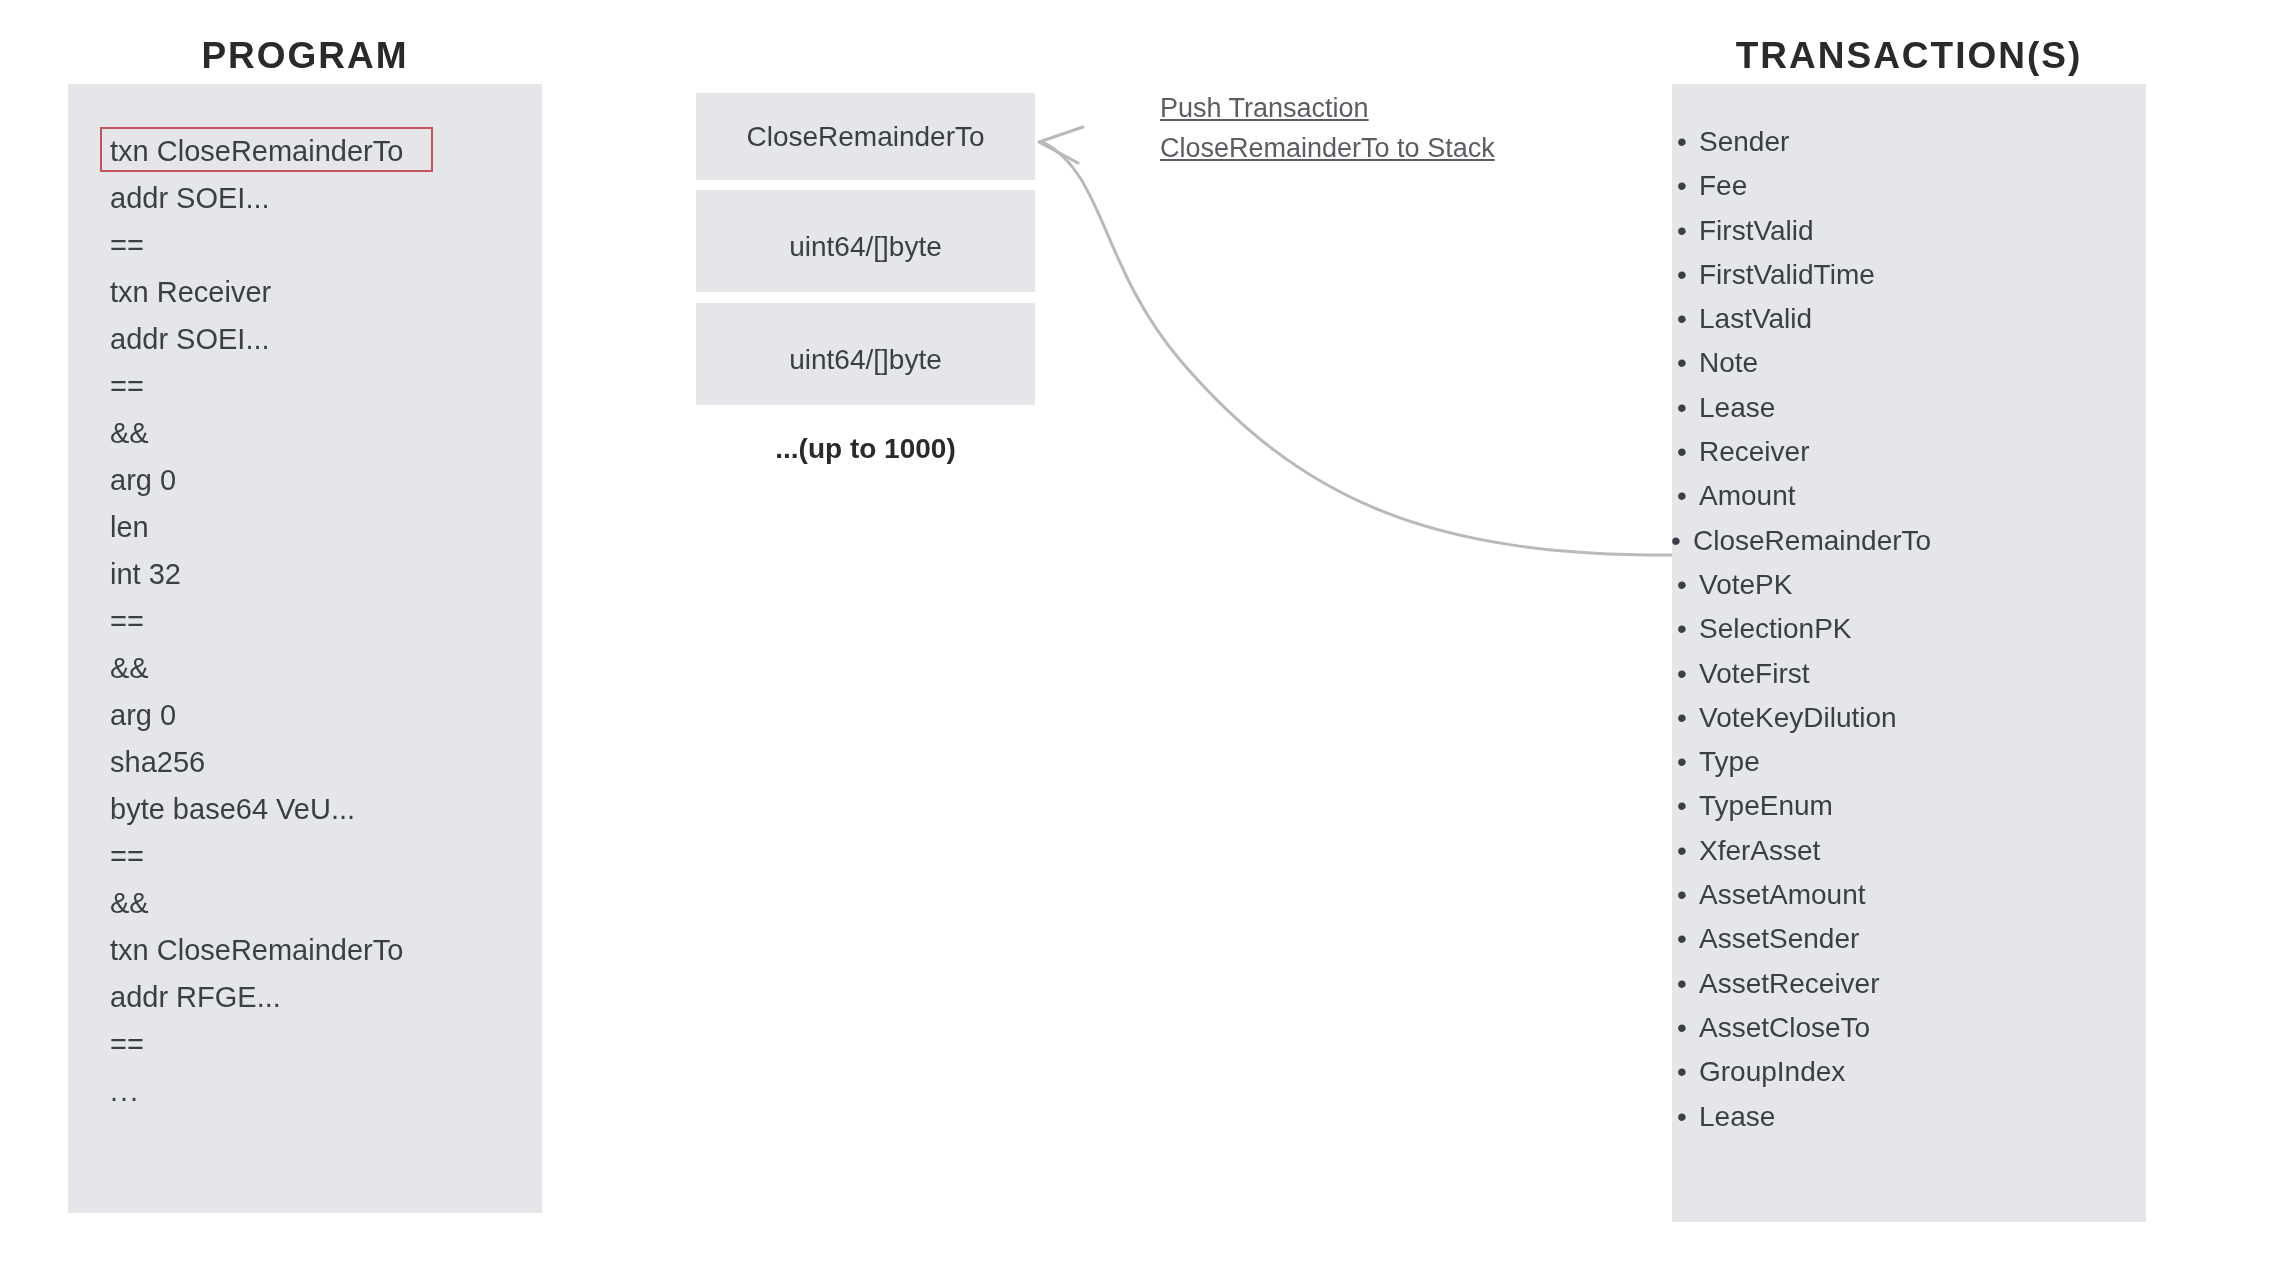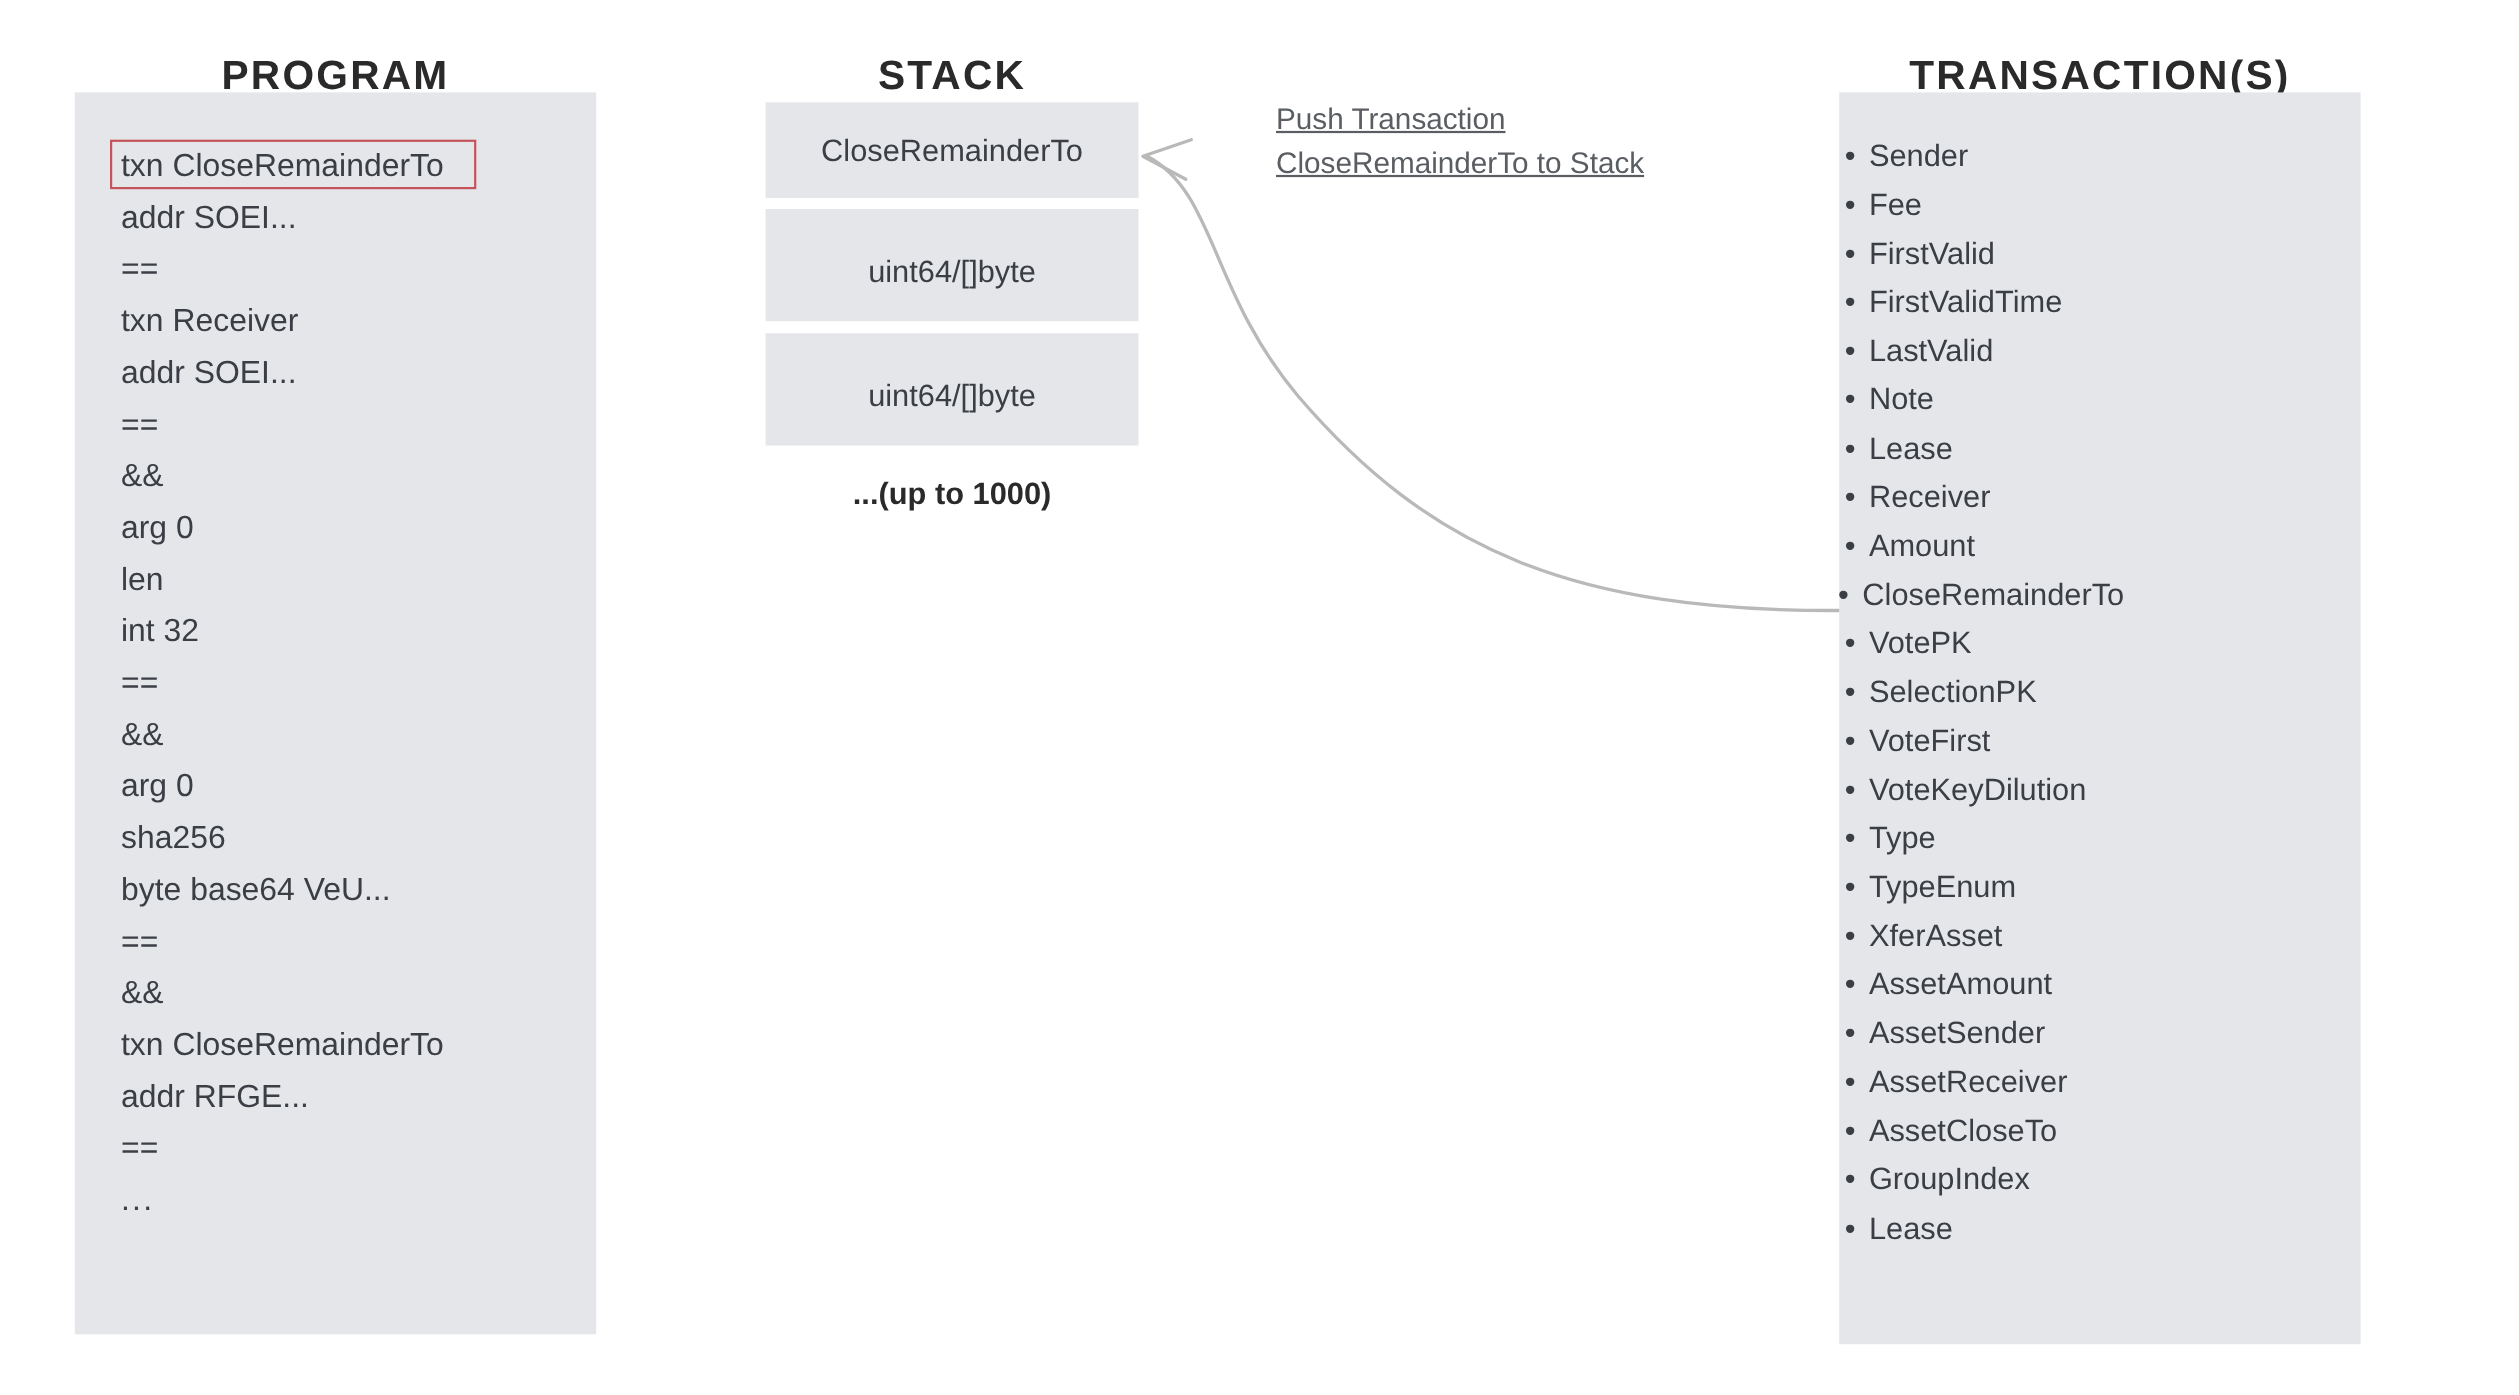--- a/index.html
+++ b/index.html
@@ -25,21 +25,20 @@
   
   .col-heading {
     position: absolute;
     font-size: 37px;
     font-weight: 700;
     letter-spacing: 2.0px;
     color: #2a2a2a;
     text-align: center;
     white-space: nowrap;
     line-height: 1;
-    margin-top: 13px;
   }
   #heading-program  { left: 68px;   top: 37px;  width: 474px; }
   #heading-stack    { left: 696px;  top: 37px;  width: 339px; }
   #heading-tx       { left: 1672px; top: 37px;  width: 474px; }
 
   
   .panel {
     position: absolute;
     background: #e4e6e9;
   }
@@ -192,21 +191,20 @@
     <span class="program-line">==</span>
     <span class="program-line">&amp;&amp;</span>
     <span class="program-line">txn CloseRemainderTo</span>
     <span class="program-line">addr RFGE...</span>
     <span class="program-line">==</span>
     <span class="program-line ellipsis">...</span>
   </div>
 
   <div id="program-highlight"></div>
 
-  <div class="col-heading" id="heading-stack">STACK</div>
 
   <div class="stack-box" id="stack-box-0">
     <span class="stack-label">CloseRemainderTo</span>
   </div>
   <div class="stack-box" id="stack-box-1">
     <span class="stack-label">uint64/[]byte</span>
   </div>
   <div class="stack-box" id="stack-box-2">
     <span class="stack-label">uint64/[]byte</span>
   </div>

